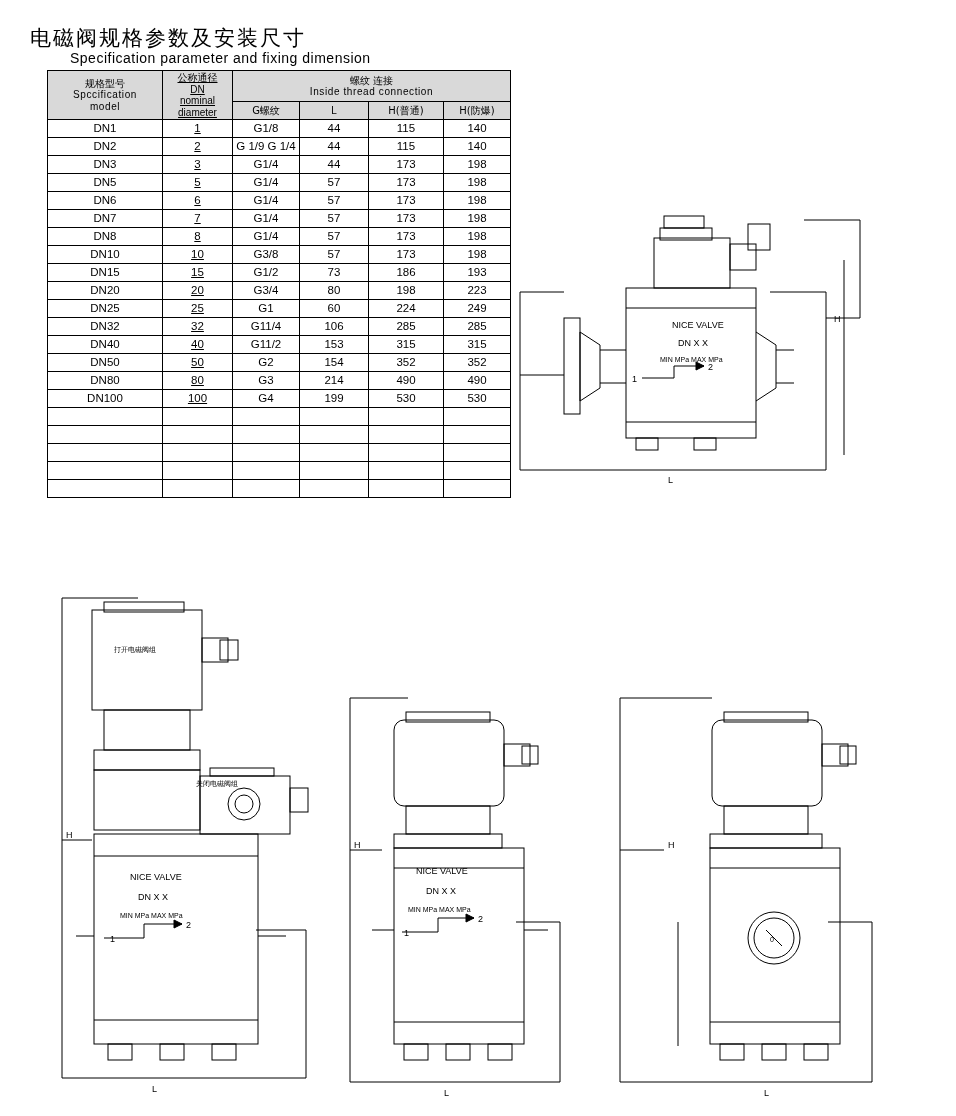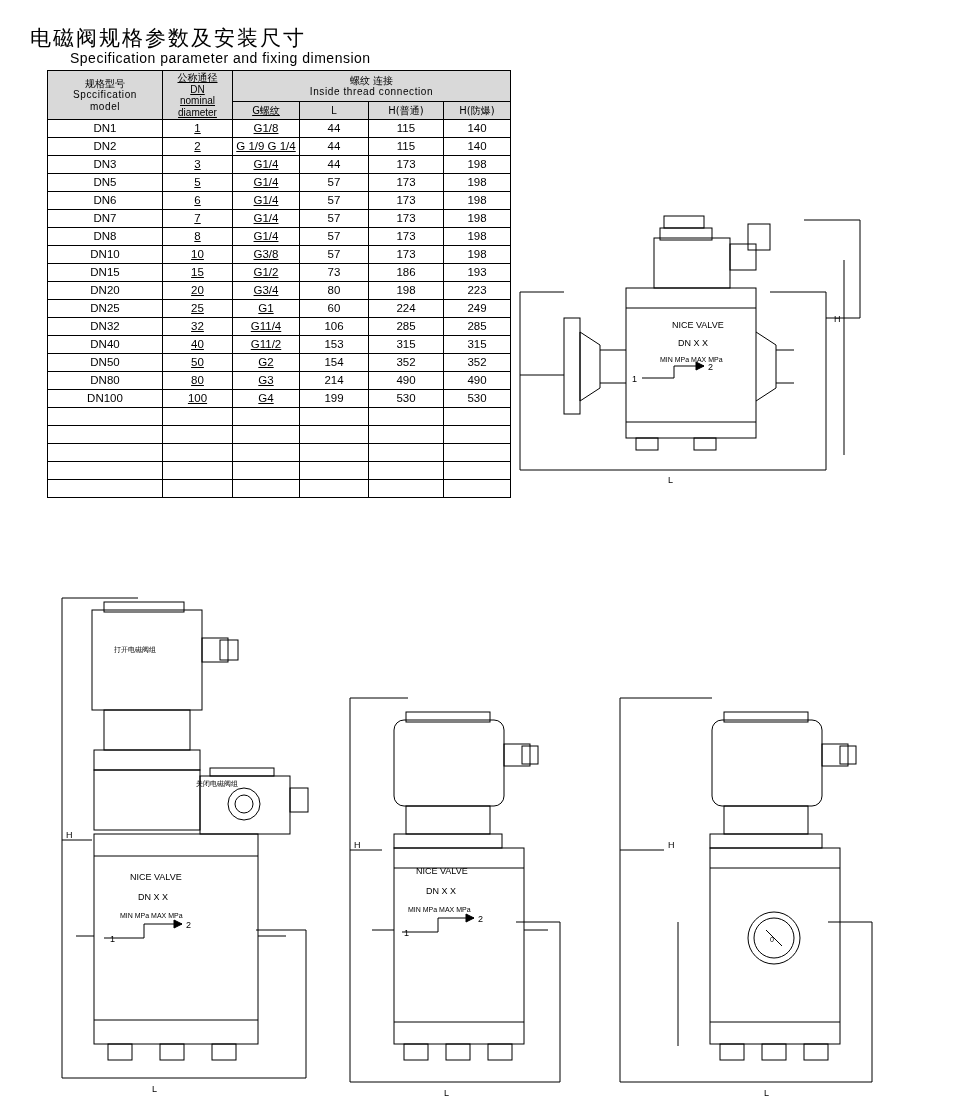--- a/index.html
+++ b/index.html
@@ -60,21 +60,21 @@
   .spec-table thead td {
     background: #d9d9d9;
     font-size: 10px;
     padding: 1px 2px;
   }
   .spec-table thead td.th-tall { height: 42px; }
   .spec-table thead td.th-sub { height: 15px; }
   .spec-table tbody td { height: 17px; font-size: 11.5px; }
   .col-model { width: 110px; }
   .col-dn { width: 65px; text-decoration: underline; }
-  .col-g { width: 62px; text-decoration: underline; }
+  .col-g { width: 62px; }
   .col-l { width: 64px; }
   .col-h1 { width: 70px; }
   .col-h2 { width: 62px; }
   .cn { font-family: "DejaVu Sans", sans-serif; }
   .sp { letter-spacing: 0.6px; }
 
   
   svg { display: block; }
   .d { position: absolute; }
   .lbl {

